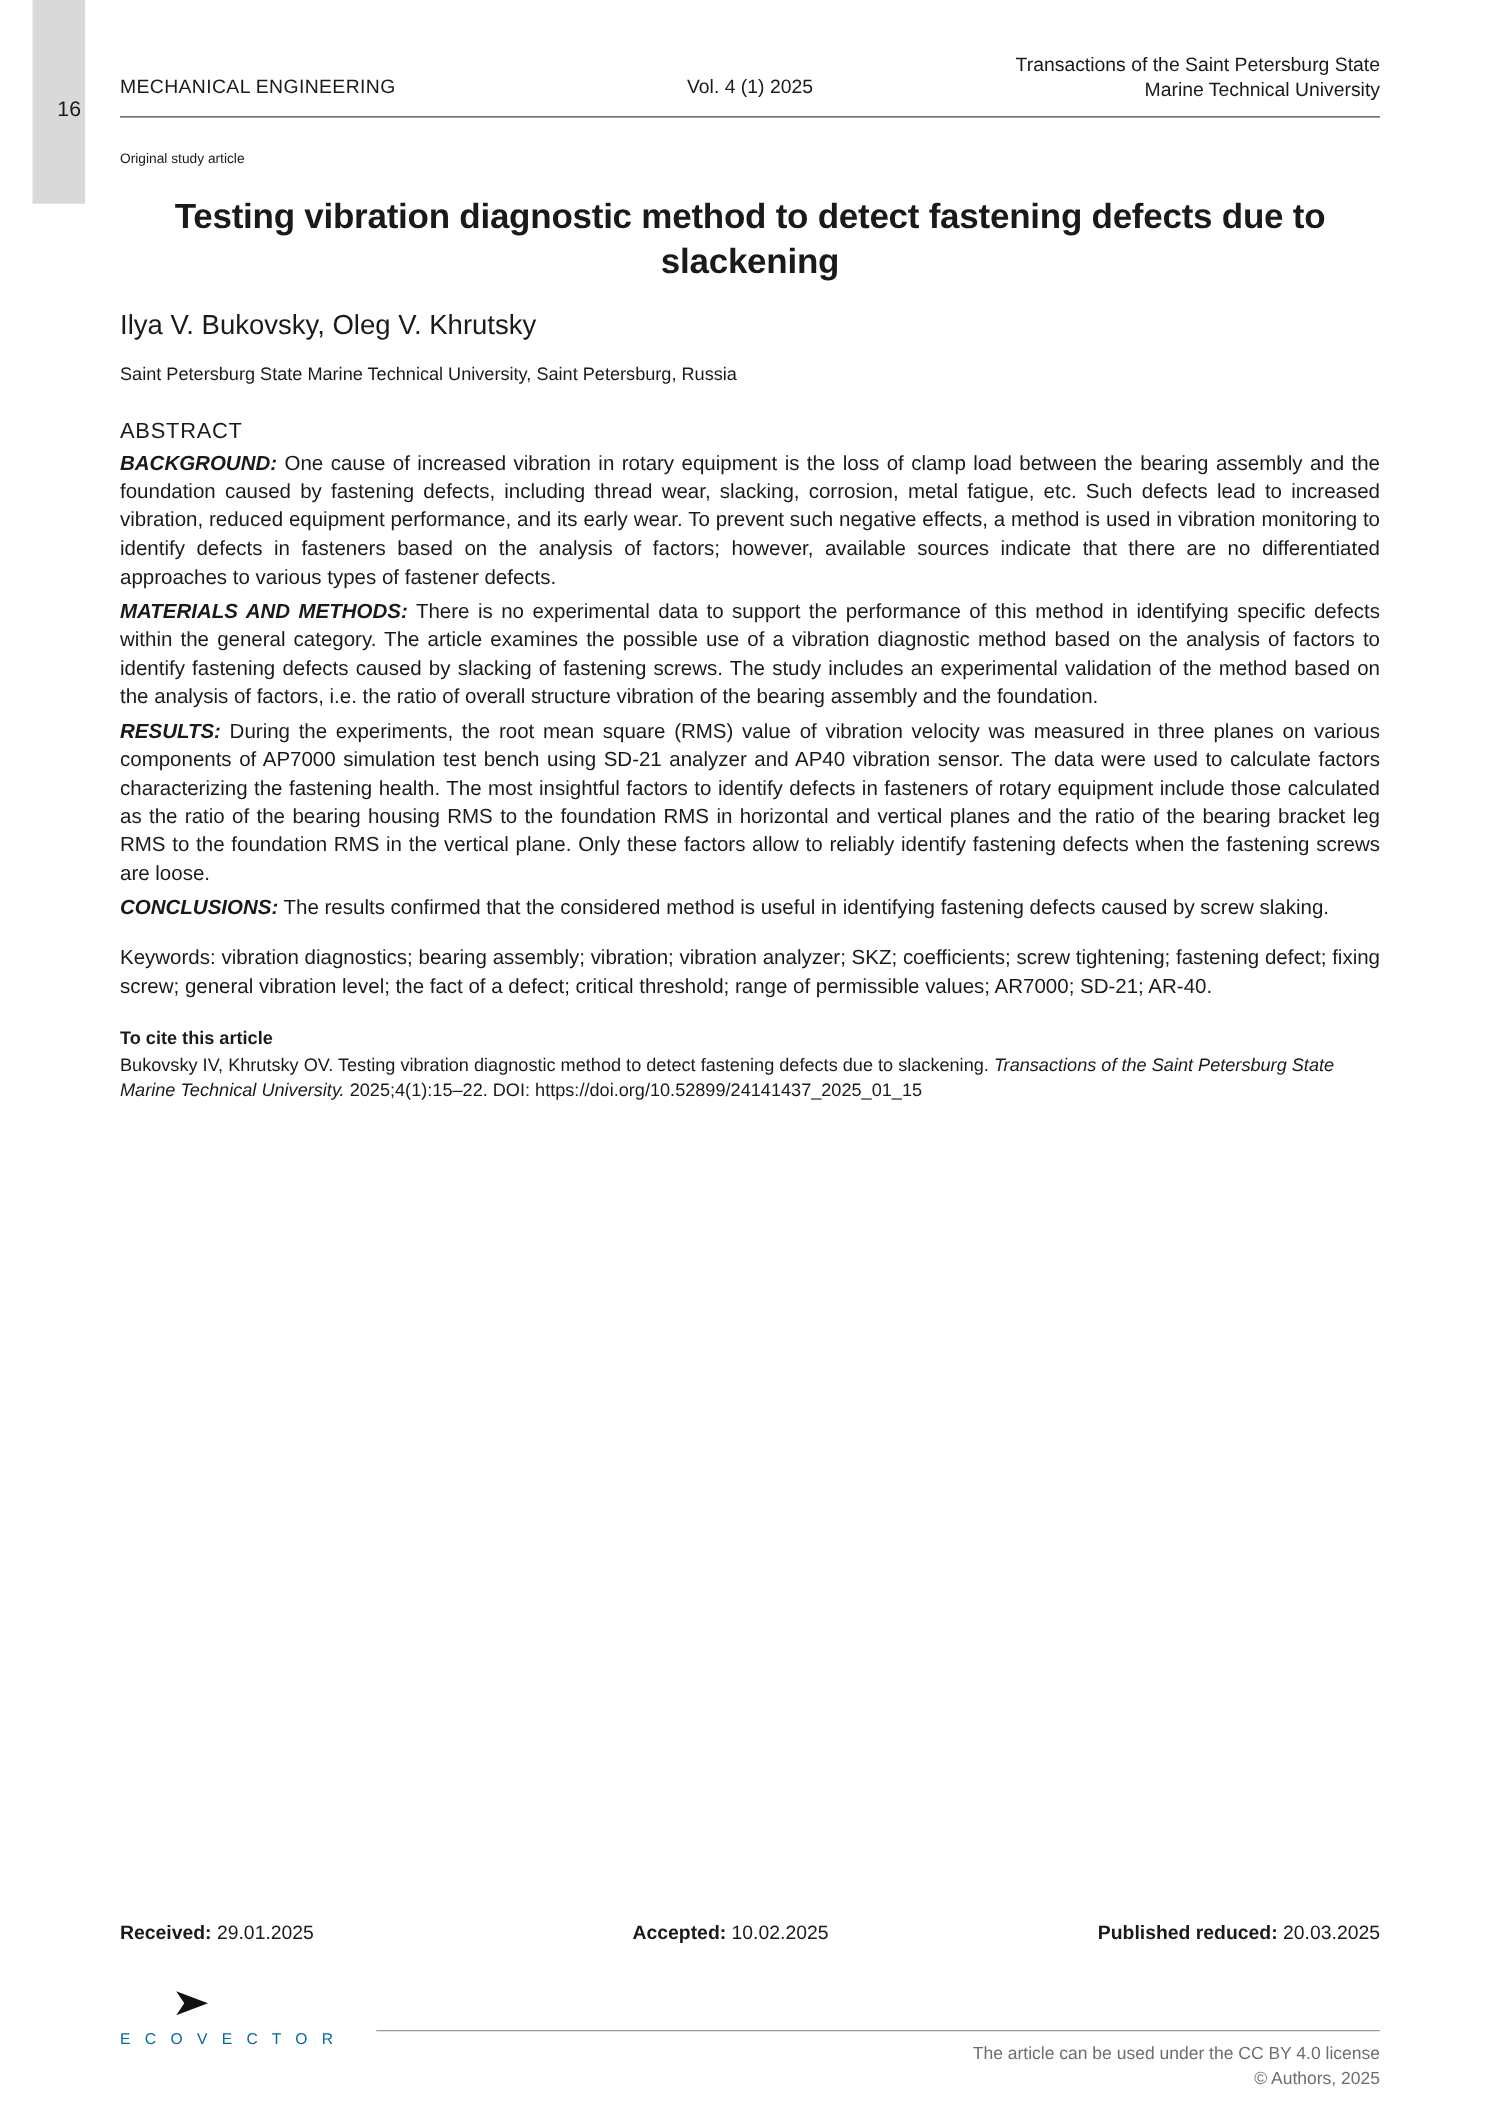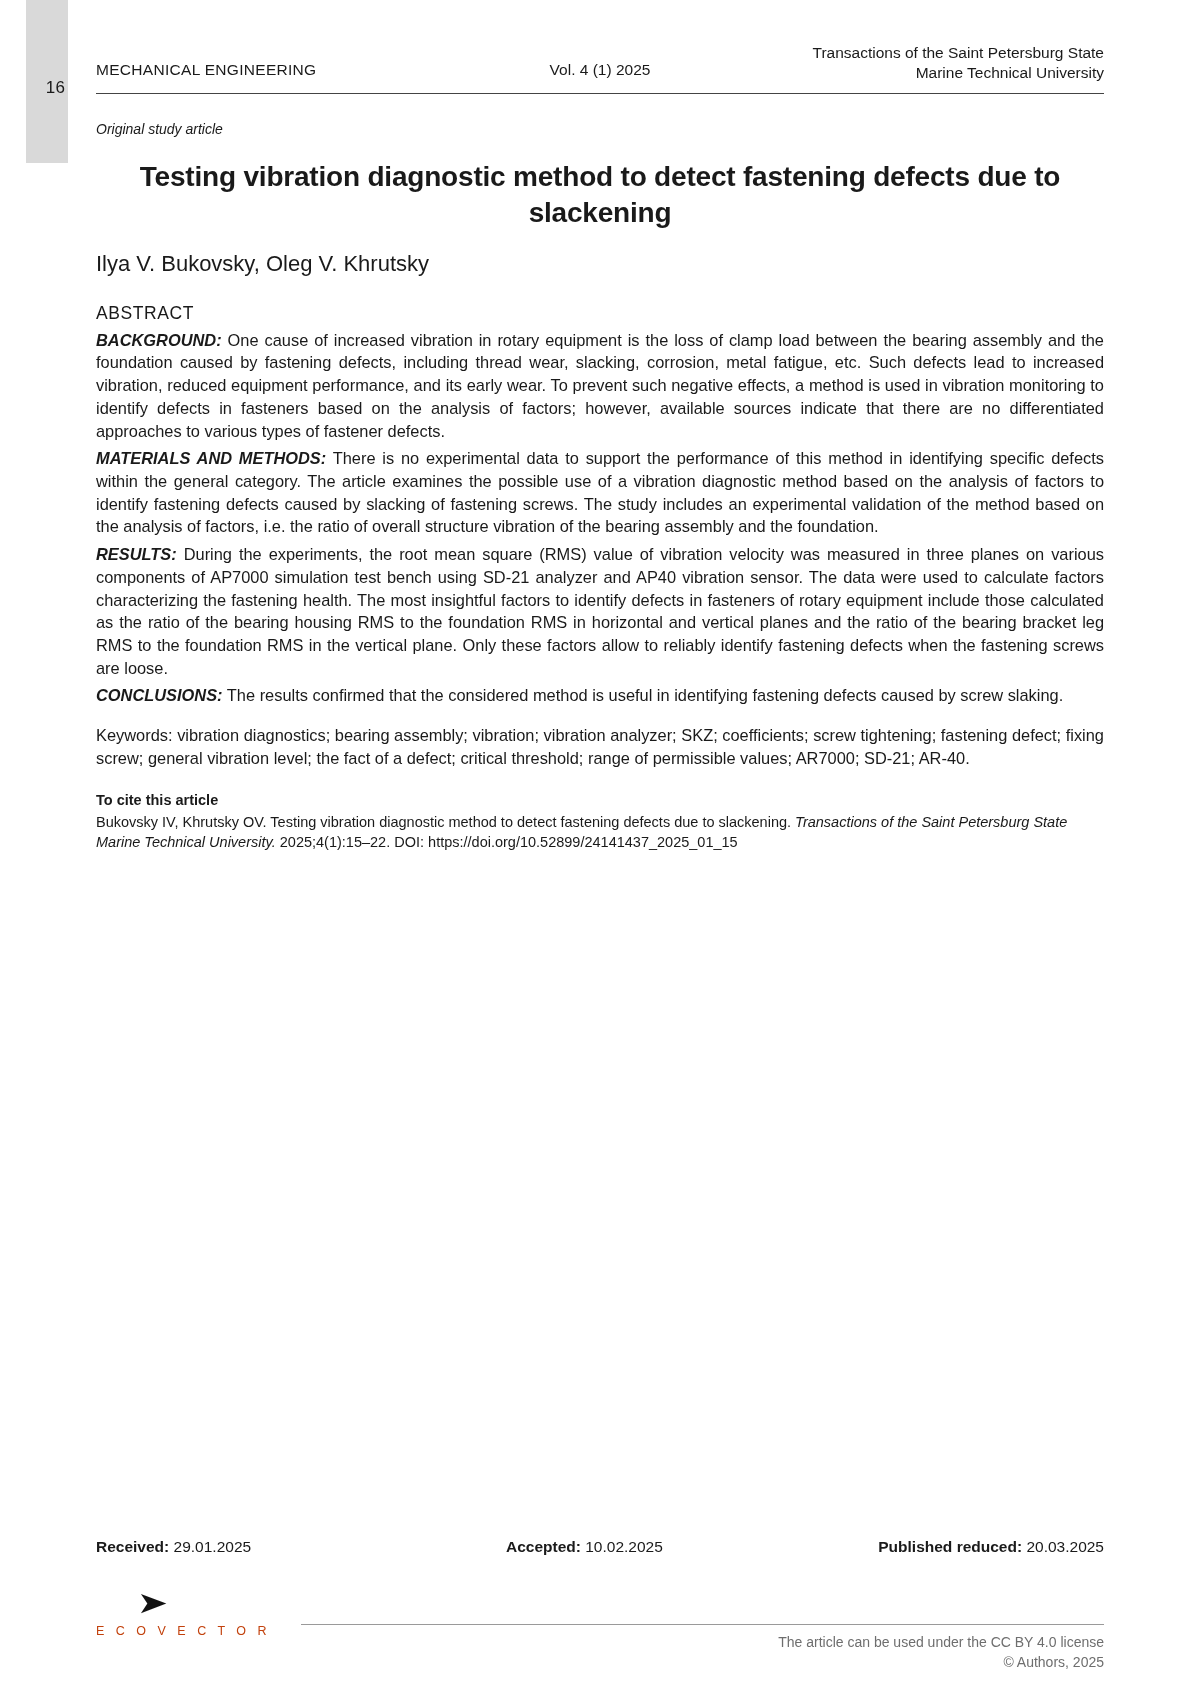--- a/index.html
+++ b/index.html
@@ -81,22 +81,21 @@
     top: 93px;
     border-top: 1px solid #444;
   }
 
   .doi {
     margin-top: 40px;
     font-size: 15.5px;
   }
   .artictype {
     margin-top: 12px;
-    font-size: 14px;
-    font-style: italic;
+    font-size: 11px;
   }
 
   h1.title {
     margin: 22px 0 0 0;
     font-size: 28px;
     line-height: 1.28;
     font-weight: bold;
     letter-spacing: -0.2px;
     text-align: center;
   }
@@ -180,21 +179,21 @@
     line-height: 1;
     color: #111;
     transform: scaleX(1.25);
   }
   .logo .word {
     position: absolute;
     left: 0;
     top: 36px;
     font-size: 12.5px;
     letter-spacing: 4px;
-    color: #c2410c;
+    color: #0369a1;
   }
   .footer-rule {
     position: absolute;
     left: 205px;
     right: 0;
     top: 36px;
     border-top: 1px solid #9a9a9a;
   }
   .license {
     position: absolute;
@@ -223,20 +222,21 @@
         <div>Transactions of the Saint Petersburg State</div>
         <div>Marine Technical University</div>
       </div>
       <div class="rule"></div>
     </div>
 
     <div class="artictype">Original study article</div>
 
     <h1 class="title">Testing vibration diagnostic method to detect fastening defects due to slackening</h1>
     <div class="authors">Ilya V. Bukovsky, Oleg V. Khrutsky</div>
+    <div class="affil">Saint Petersburg State Marine Technical University, Saint Petersburg, Russia</div>
 
     <div class="abstract-head">ABSTRACT</div>
 
     <p class="abs">
       <b>BACKGROUND:</b><span> One cause of increased vibration in rotary equipment is the loss of clamp load between the bearing assembly and the foundation caused by fastening defects, including thread wear, slacking, corrosion, metal fatigue, etc. Such defects lead to increased vibration, reduced equipment performance, and its early wear. To prevent such negative effects, a method is used in vibration monitoring to identify defects in fasteners based on the analysis of factors; however, available sources indicate that there are no differentiated approaches to various types of fastener defects.</span>
     </p>
     <p class="abs">
       <b>MATERIALS AND METHODS:</b><span> There is no experimental data to support the performance of this method in identifying specific defects within the general category. The article examines the possible use of a vibration diagnostic method based on the analysis of factors to identify fastening defects caused by slacking of fastening screws. The study includes an experimental validation of the method based on the analysis of factors, i.e. the ratio of overall structure vibration of the bearing assembly and the foundation.</span>
     </p>
     <p class="abs">

